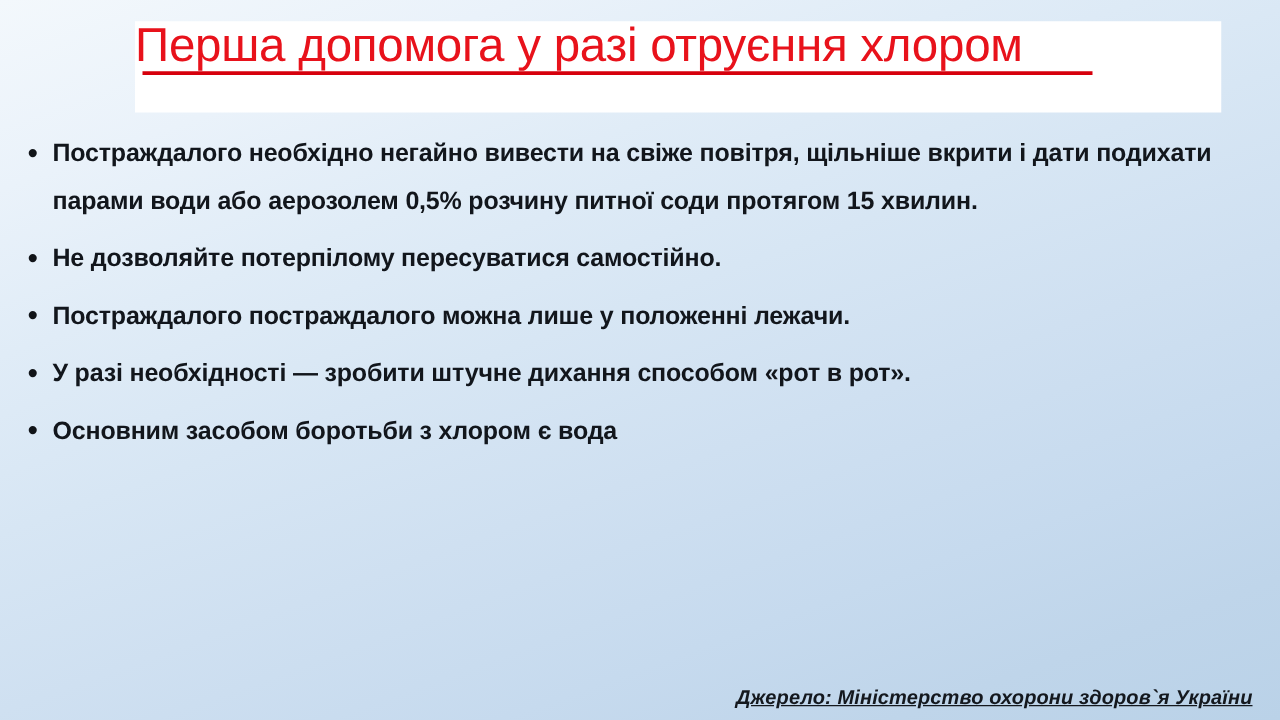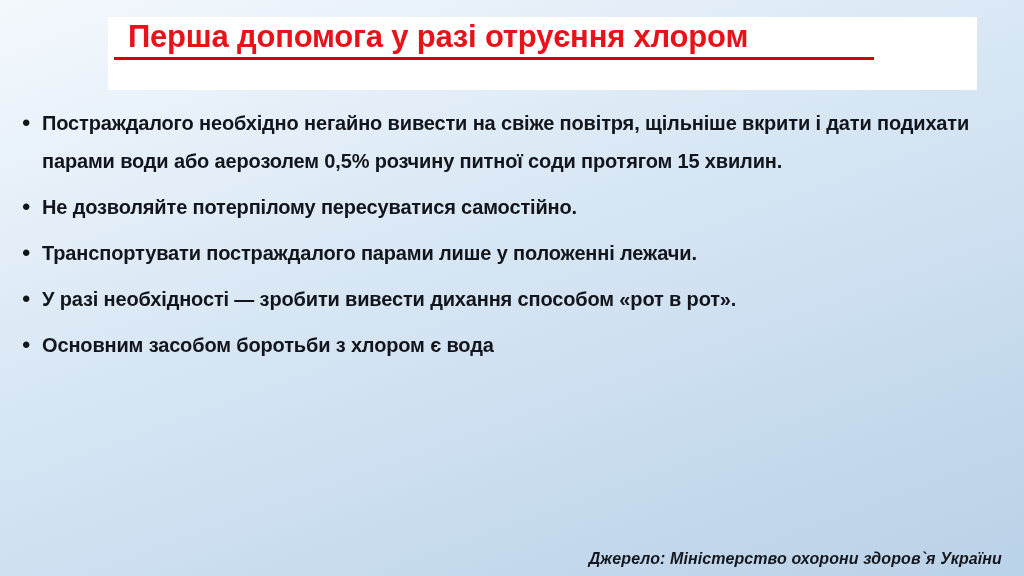--- a/index.html
+++ b/index.html
@@ -38,25 +38,25 @@
   .title-plate {
     position: absolute;
     left: 108px;
     top: 17px;
     width: 869px;
     height: 73px;
     background: #ffffff;
   }
   .title-text {
     position: absolute;
-    left: 128px;
+    left: 108px;
     top: 18px;
     width: 860px;
-    font-size: 31px;
-    font-weight: bold;
+    font-size: 38px;
+    font-weight: normal;
     color: #e8121b;
     letter-spacing: -0.2px;
     white-space: nowrap;
     line-height: 38px;
   }
   .title-rule {
     position: absolute;
     left: 114px;
     top: 57px;
     width: 760px;
@@ -99,20 +99,21 @@
   .source {
     position: absolute;
     right: 22px;
     bottom: 8px;
     font-size: 16px;
     font-weight: bold;
     font-style: italic;
     color: #14181e;
     letter-spacing: 0.1px;
     white-space: nowrap;
+    text-decoration: underline;
   }
 </style>
 </head>
 <body>
 
 <div class="slide">
 
   <div class="title-plate"></div>
   <div class="title-text">Перша допомога у разі отруєння хлором</div>
   <div class="title-rule"></div>
@@ -124,26 +125,26 @@
       <span class="bullet-text">Постраждалого необхідно негайно вивести на свіже повітря, щільніше вкрити і дати подихати парами води або аерозолем 0,5% розчину питної соди протягом 15 хвилин.</span>
     </div>
 
     <div class="bullet-row">
       <span class="bullet-dot">•</span>
       <span class="bullet-text">Не дозволяйте потерпілому пересуватися самостійно.</span>
     </div>
 
     <div class="bullet-row">
       <span class="bullet-dot">•</span>
-      <span class="bullet-text">Транспортувати постраждалого парами лише у положенні лежачи.</span>
+      <span class="bullet-text">Постраждалого постраждалого можна лише у положенні лежачи.</span>
     </div>
 
     <div class="bullet-row">
       <span class="bullet-dot">•</span>
-      <span class="bullet-text">У разі необхідності — зробити вивести дихання способом «рот в рот».</span>
+      <span class="bullet-text">У разі необхідності — зробити штучне дихання способом «рот в рот».</span>
     </div>
 
     <div class="bullet-row">
       <span class="bullet-dot">•</span>
       <span class="bullet-text">Основним засобом боротьби з хлором є вода</span>
     </div>
 
   </div>
 
   <div class="source">Джерело: Міністерство охорони здоров`я України</div>

